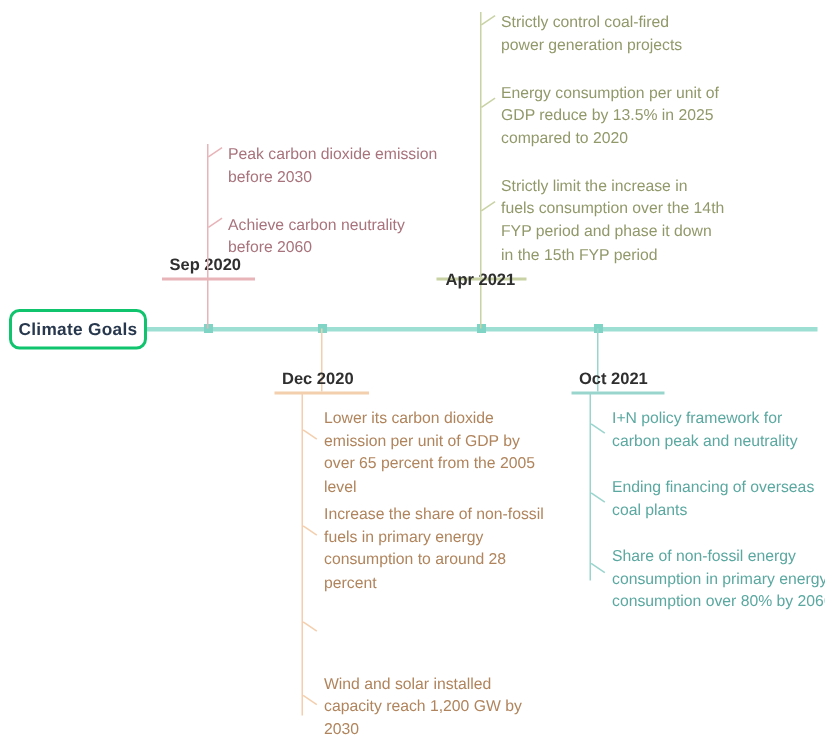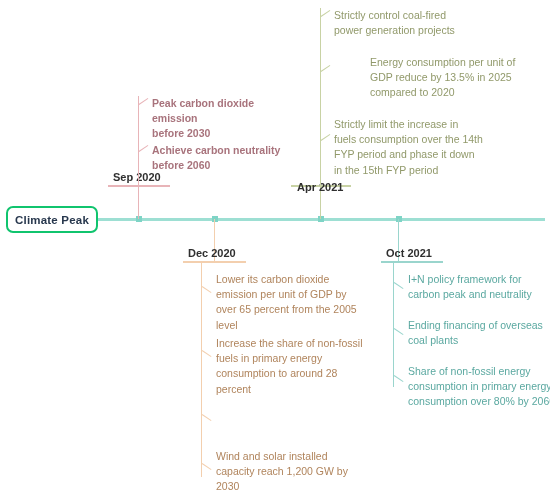--- a/index.html
+++ b/index.html
@@ -110,34 +110,34 @@
     transform: rotate(34deg);
     transform-origin: left center;
   }
 </style>
 </head>
 <body>
 
 <div id="timeline-canvas">
 
   <div class="root-node">
-    <span class="root-node-label">Climate Peak</span>
+    <span class="root-node-label">Climate Goals</span>
   </div>
 
   <div class="axis-line"></div>
   <div class="axis-marker" style="left:136px;"></div>
   <div class="axis-marker" style="left:212px;"></div>
   <div class="axis-marker" style="left:318px;"></div>
   <div class="axis-marker" style="left:396px;"></div>
 
   <div class="stem" style="left:138px; top:186px; height:33px; background:#e8b4b8;"></div>
   <div class="date-rule" style="left:108px; top:185px; width:62px; background:#e8b4b8;"></div>
   <div class="date-label" style="left:113px; top:171px;">Sep 2020</div>
 
-  <div class="branch" style="left:138px; top:96px; width:170px; height:90px;font-weight:bold;">
+  <div class="branch" style="left:138px; top:96px; width:170px; height:90px;">
     <div class="branch-spine" style="height:90px; background:#e8b4b8;"></div>
 
     <div class="item-tick" style="left:1px; top:8px;">
       <i style="position:absolute;left:0;top:0;width:11px;height:1.3px;background:#e8b4b8;transform:rotate(-34deg);transform-origin:left center;display:block;"></i>
     </div>
     <div class="item" style="left:14px; top:0px; width:150px; color:#a8737c;">Peak carbon dioxide emission
 before 2030</div>
 
     <div class="item-tick" style="left:1px; top:55px;">
       <i style="position:absolute;left:0;top:0;width:11px;height:1.3px;background:#e8b4b8;transform:rotate(-34deg);transform-origin:left center;display:block;"></i>
@@ -155,21 +155,21 @@
 
     <div class="item-tick" style="left:1px; top:8px;">
       <i style="position:absolute;left:0;top:0;width:11px;height:1.3px;background:#c8d2a4;transform:rotate(-34deg);transform-origin:left center;display:block;"></i>
     </div>
     <div class="item" style="left:14px; top:0px; width:180px; color:#91996a;">Strictly control coal-fired
 power generation projects</div>
 
     <div class="item-tick" style="left:1px; top:63px;">
       <i style="position:absolute;left:0;top:0;width:11px;height:1.3px;background:#c8d2a4;transform:rotate(-34deg);transform-origin:left center;display:block;"></i>
     </div>
-    <div class="item" style="left:14px; top:47px; width:180px; color:#91996a;margin-left:36px;">Energy consumption per unit of
+    <div class="item" style="left:14px; top:47px; width:180px; color:#91996a;">Energy consumption per unit of
 GDP reduce by 13.5% in 2025
 compared to 2020</div>
 
     <div class="item-tick" style="left:1px; top:132px;">
       <i style="position:absolute;left:0;top:0;width:11px;height:1.3px;background:#c8d2a4;transform:rotate(-34deg);transform-origin:left center;display:block;"></i>
     </div>
     <div class="item" style="left:14px; top:109px; width:180px; color:#91996a;">Strictly limit the increase in
 fuels consumption over the 14th
 FYP period and phase it down
 in the 15th FYP period</div>

